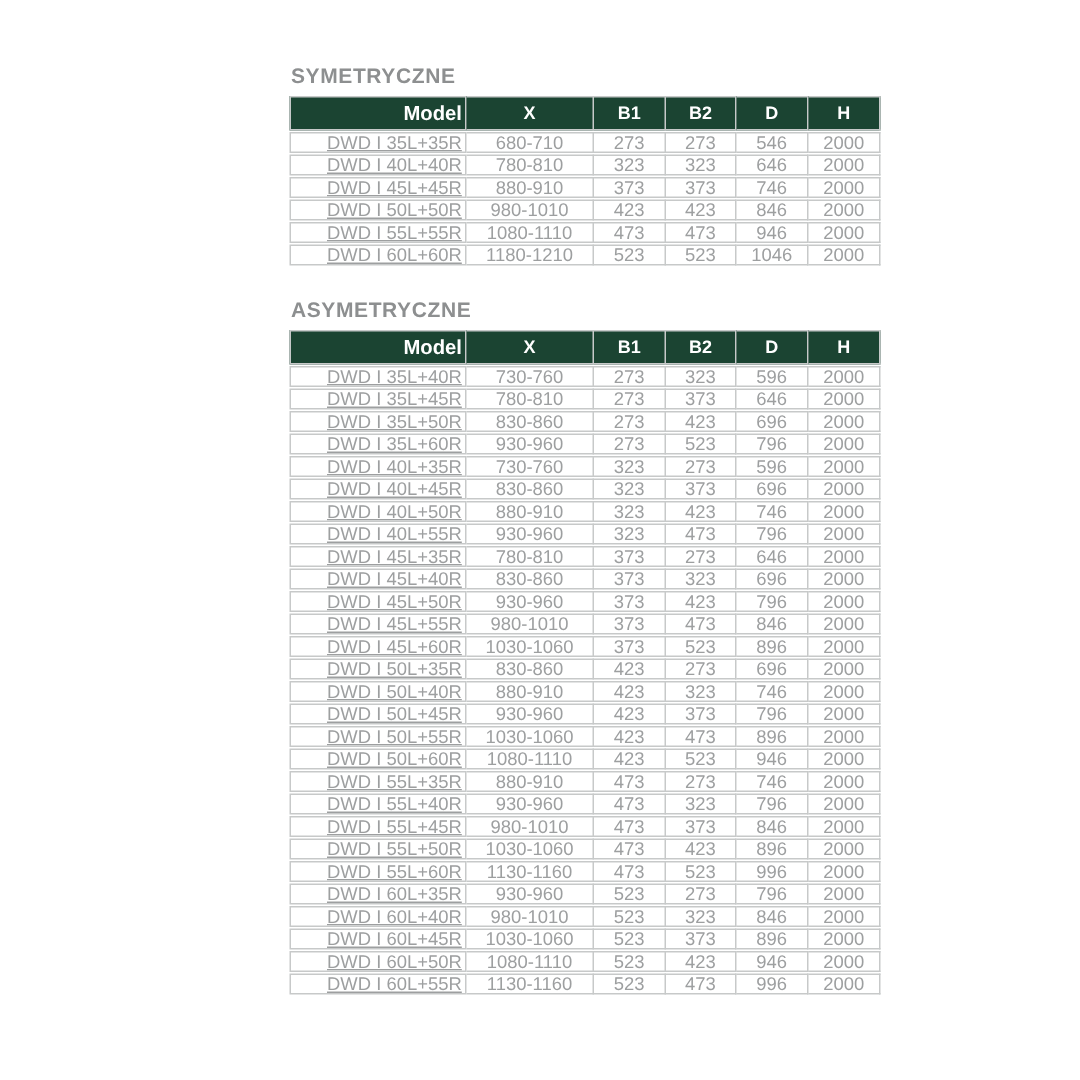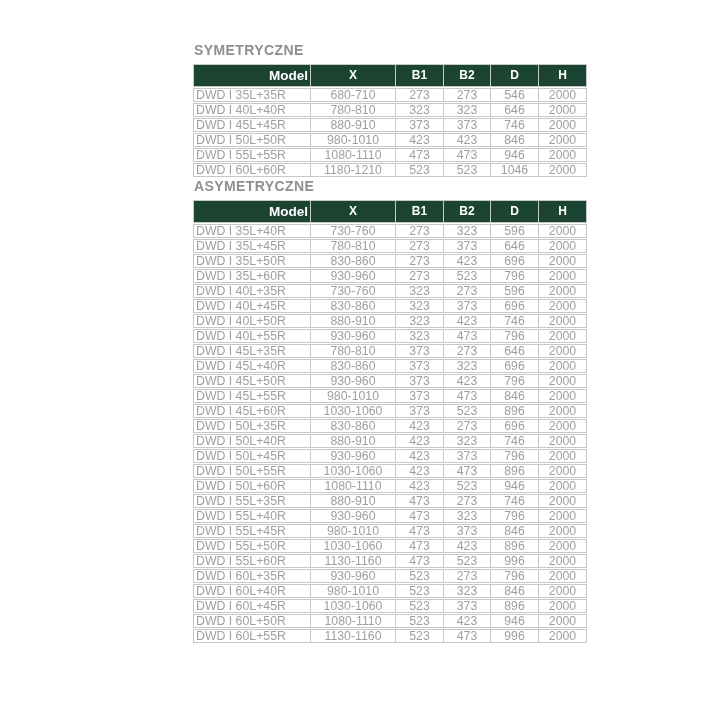--- a/index.html
+++ b/index.html
@@ -18,21 +18,21 @@
     height: 720px;
     background: var(--page-bg);
     font-family: "Liberation Sans", sans-serif;
   }
   .sheet {
     width: 334px;
     margin: 0 auto;
     padding-top: 42px;
   }
   .section { margin: 0; }
-  .section + .section { margin-top: 0; }
+  .section + .section { margin-top: 20px; }
   .section-title {
     margin: 0 0 5px 1px;
     font-size: 14px;
     font-weight: bold;
     letter-spacing: 0.4px;
     color: var(--title-text);
   }
   table.spec {
     border-collapse: separate;
     border-spacing: 0 1px;
@@ -71,21 +71,22 @@
     text-align: center;
     white-space: nowrap;
     overflow: hidden;
     border-top: 1px solid var(--border);
     border-bottom: 1px solid var(--border);
     border-right: 1px solid var(--border);
   }
   table.spec td:first-child {
     border-left: 1px solid var(--border);
     text-align: left;
-    padding-left: 2px;
+    padding-left: 24px;
+    text-decoration: underline;
   }
 </style>
 </head>
 <body>
 
 <div class="sheet">
 
   <div class="section">
     <h2 class="section-title">SYMETRYCZNE</h2>
     <table class="spec">

